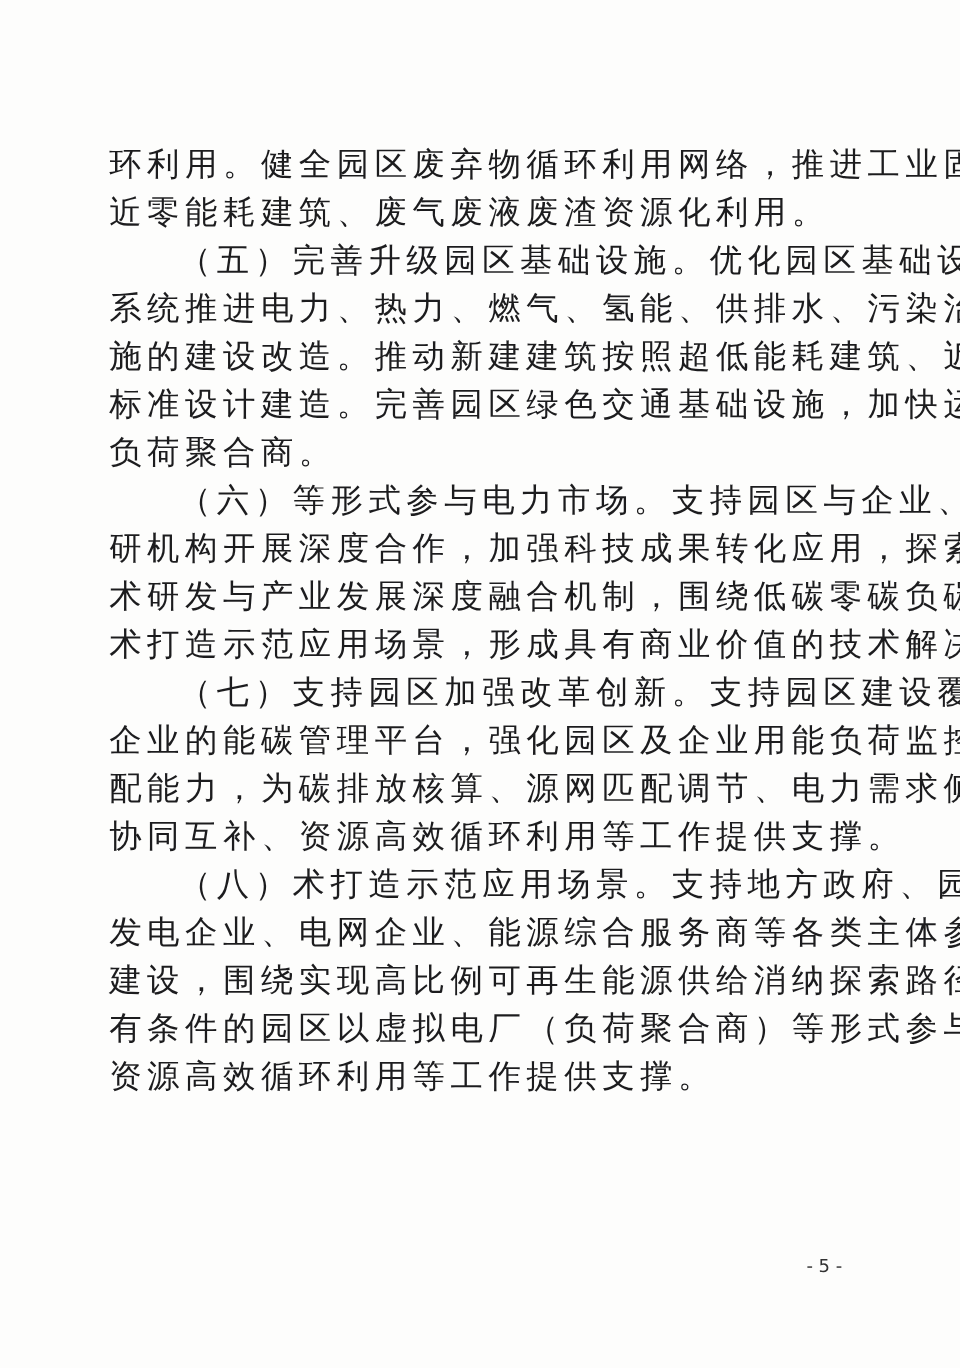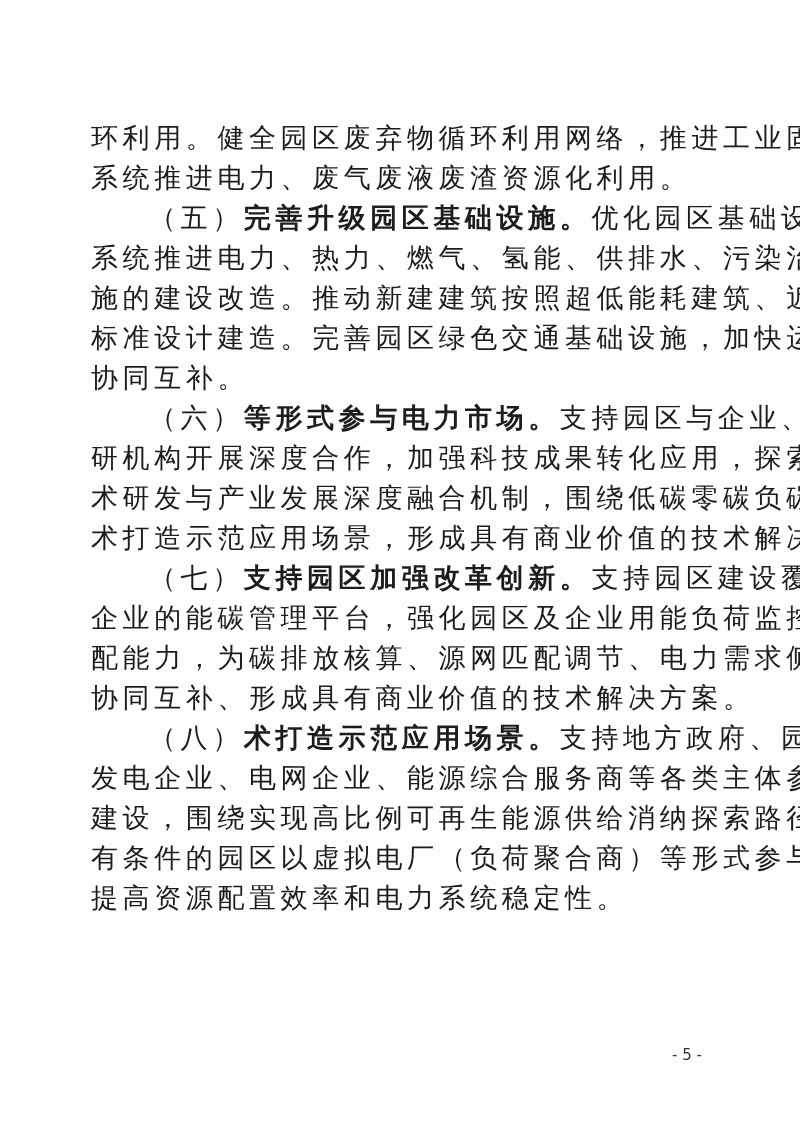--- a/index.html
+++ b/index.html
@@ -17,64 +17,64 @@
     width: 612px;
   }
   .line {
     height: 40px;
     line-height: 40px;
     font-size: 27px;
     letter-spacing: 4.6px;
     white-space: nowrap;
   }
   .indent { padding-left: 58px; }
-  .heading { font-weight: bold; }
+  .heading { font-weight: normal; }
   .page-number {
     position: absolute;
     left: 672px; top: 1046px;
     font-size: 15px;
     font-family: "DejaVu Sans", sans-serif;
     color: #333;
   }
 </style>
 </head>
 <body>
 
 <div class="page">
 
   <div>
     <div class="line">环利用。健全园区废弃物循环利用网络，推进工业固体废弃物、</div>
-    <div class="line">系统推进电力、废气废液废渣资源化利用。</div>
+    <div class="line">近零能耗建筑、废气废液废渣资源化利用。</div>
   </div>
 
   <div>
     <div class="line indent"><span>（五）</span><span class="heading">完善升级园区基础设施。</span><span>优化园区基础设施规划设计，</span></div>
     <div class="line">系统推进电力、热力、燃气、氢能、供排水、污染治理等基础设</div>
     <div class="line">施的建设改造。推动新建建筑按照超低能耗建筑、近零能耗建筑</div>
     <div class="line">标准设计建造。完善园区绿色交通基础设施，加快运输工具低碳</div>
-    <div class="line">协同互补。</div>
+    <div class="line">负荷聚合商。</div>
   </div>
 
   <div>
     <div class="line indent"><span>（六）</span><span class="heading">等形式参与电力市场。</span><span>支持园区与企业、高校、科</span></div>
     <div class="line">研机构开展深度合作，加强科技成果转化应用，探索绿色低碳技</div>
     <div class="line">术研发与产业发展深度融合机制，围绕低碳零碳负碳先进适用技</div>
     <div class="line">术打造示范应用场景，形成具有商业价值的技术解决方案。</div>
   </div>
 
   <div>
     <div class="line indent"><span>（七）</span><span class="heading">支持园区加强改革创新。</span><span>支持园区建设覆盖主要用能</span></div>
     <div class="line">企业的能碳管理平台，强化园区及企业用能负荷监控、预测与调</div>
     <div class="line">配能力，为碳排放核算、源网匹配调节、电力需求侧管理、多能</div>
-    <div class="line">协同互补、形成具有商业价值的技术解决方案。</div>
+    <div class="line">协同互补、资源高效循环利用等工作提供支撑。</div>
   </div>
 
   <div>
     <div class="line indent"><span>（八）</span><span class="heading">术打造示范应用场景。</span><span>支持地方政府、园区企业、</span></div>
     <div class="line">发电企业、电网企业、能源综合服务商等各类主体参与零碳园区</div>
     <div class="line">建设，围绕实现高比例可再生能源供给消纳探索路径模式。鼓励</div>
     <div class="line">有条件的园区以虚拟电厂（负荷聚合商）等形式参与电力市场，</div>
-    <div class="line">提高资源配置效率和电力系统稳定性。</div>
+    <div class="line">资源高效循环利用等工作提供支撑。</div>
   </div>
 
 </div>
 
 <div class="page-number">- 5 -</div>
 
 </body></html>

